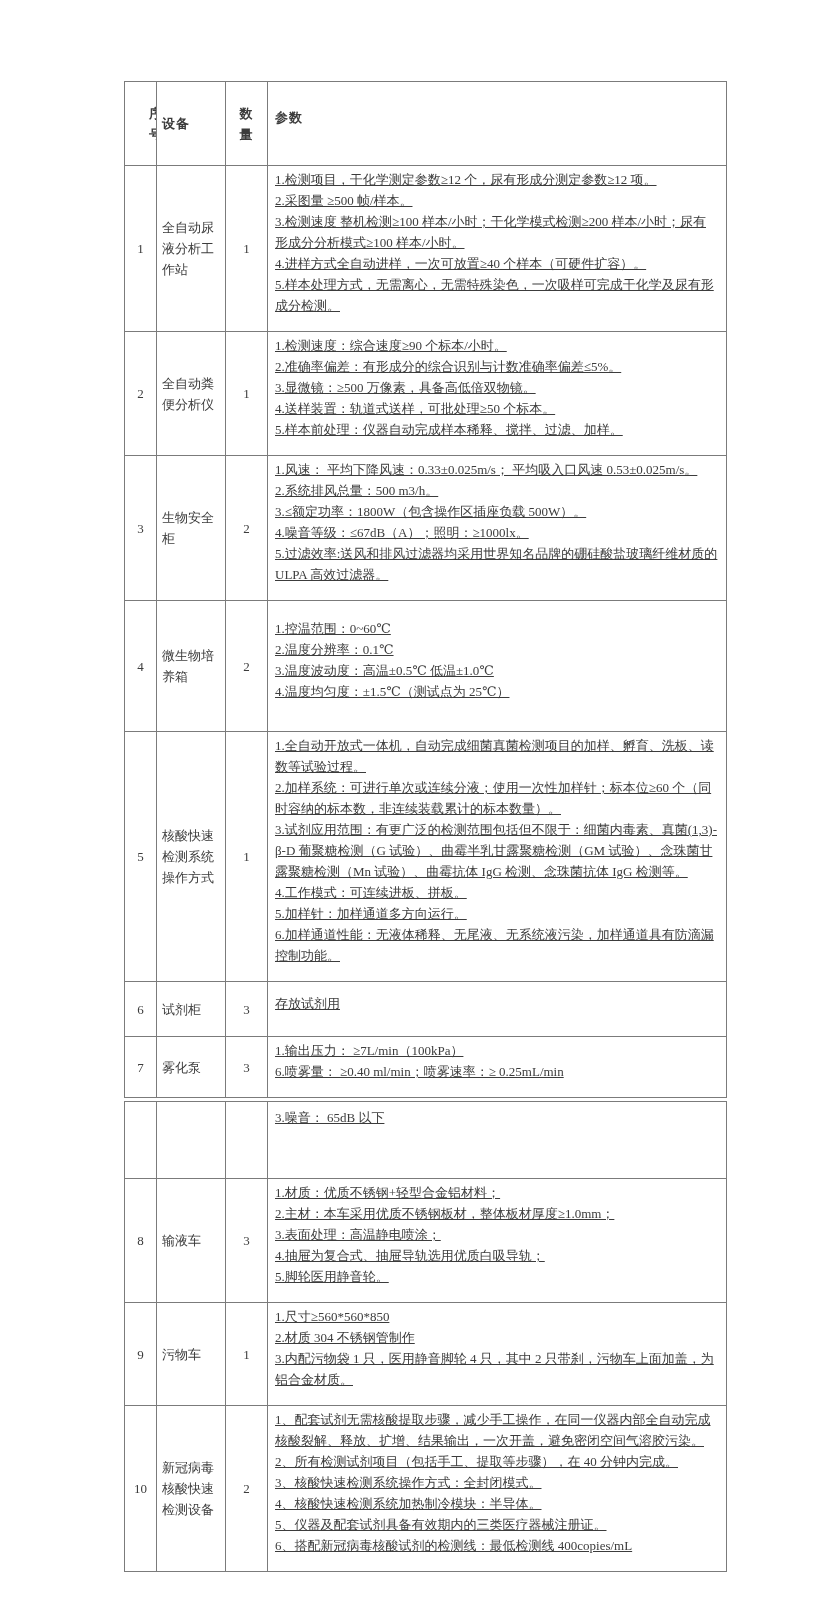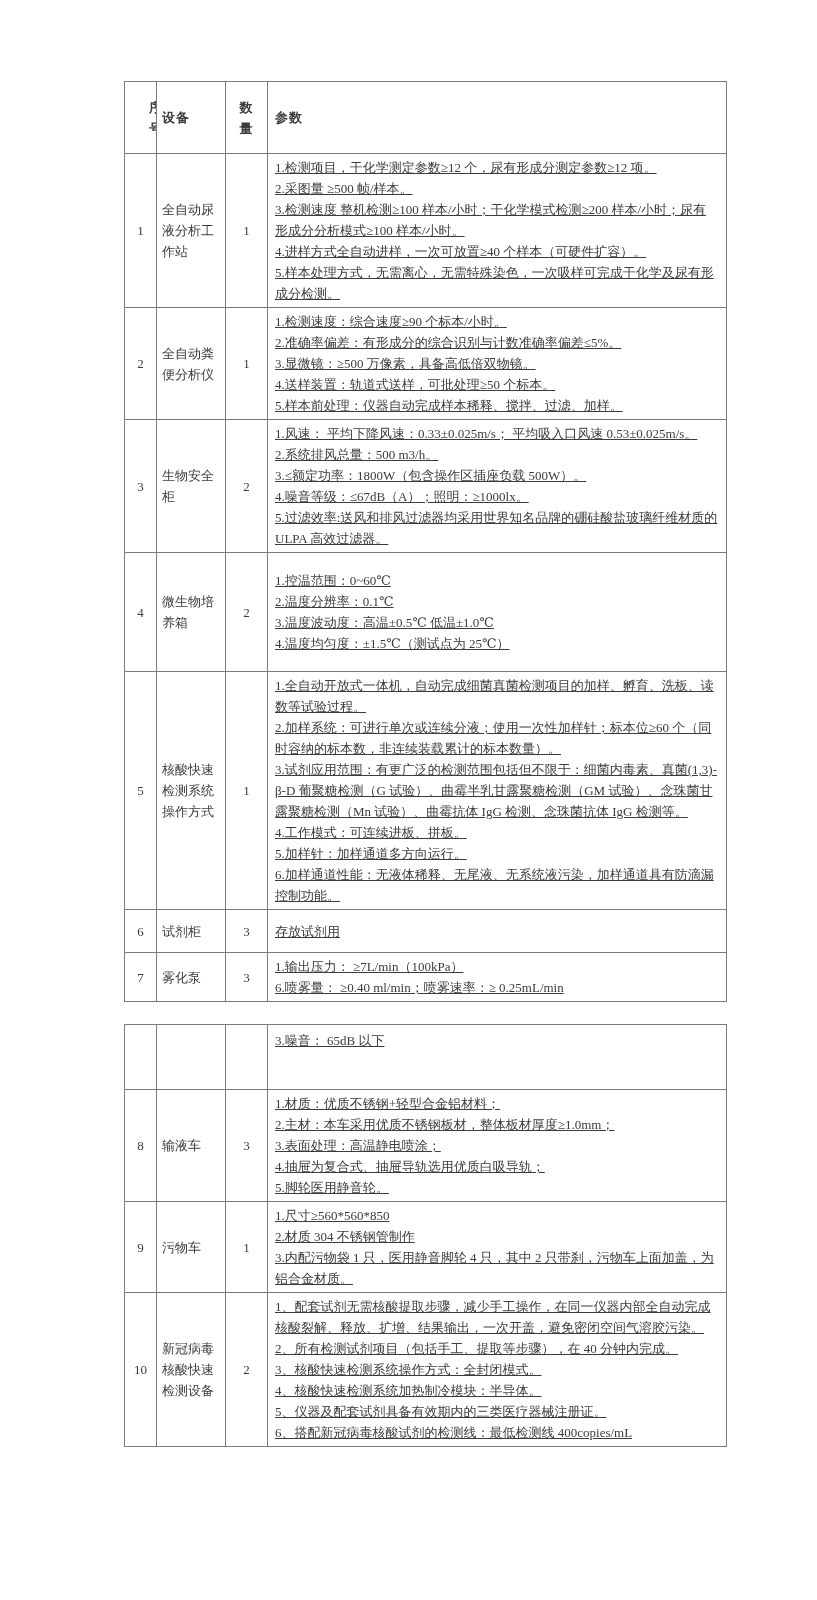--- a/index.html
+++ b/index.html
@@ -15,21 +15,21 @@
   }
   .page {
     padding: 81px 0 40px 124px;
   }
   table.spec-table {
     border-collapse: collapse;
     table-layout: fixed;
     width: 602px;
   }
   table.spec-table + table.spec-table {
-    margin-top: 22px;
+    margin-top: 3px;
   }
   td {
     border: 1px solid #7b7b7b;
     font-size: 13px;
     line-height: 21px;
     vertical-align: middle;
     padding: 0;
     word-break: break-all;
     overflow: hidden;
   }
@@ -37,21 +37,21 @@
     height: 65px;
     font-weight: bold;
     letter-spacing: 1px;
   }
   
   td.hcell.col-no   { padding: 0 24px; }
   td.hcell.col-qty  { padding: 0 13px; }
   td.col-no  { text-align: center; }
   td.col-qty { text-align: center; }
   td.col-device { padding: 3px 4px 3px 5px; }
-  td.col-params { padding: 3px 8px 3px 7px; }
+  td.col-params { padding: 3px 8px 15px 7px; }
   tr.row-tall td { height: 112px; }
   tr.row-reagent td { height: 36px; }
   tr.row-continuation td {
     height: 56px;
     vertical-align: top;
   }
   tr.row-continuation td.col-params { padding-top: 5px; }
   .param-line { margin: 0; text-decoration: underline; }
 </style>
 </head>

